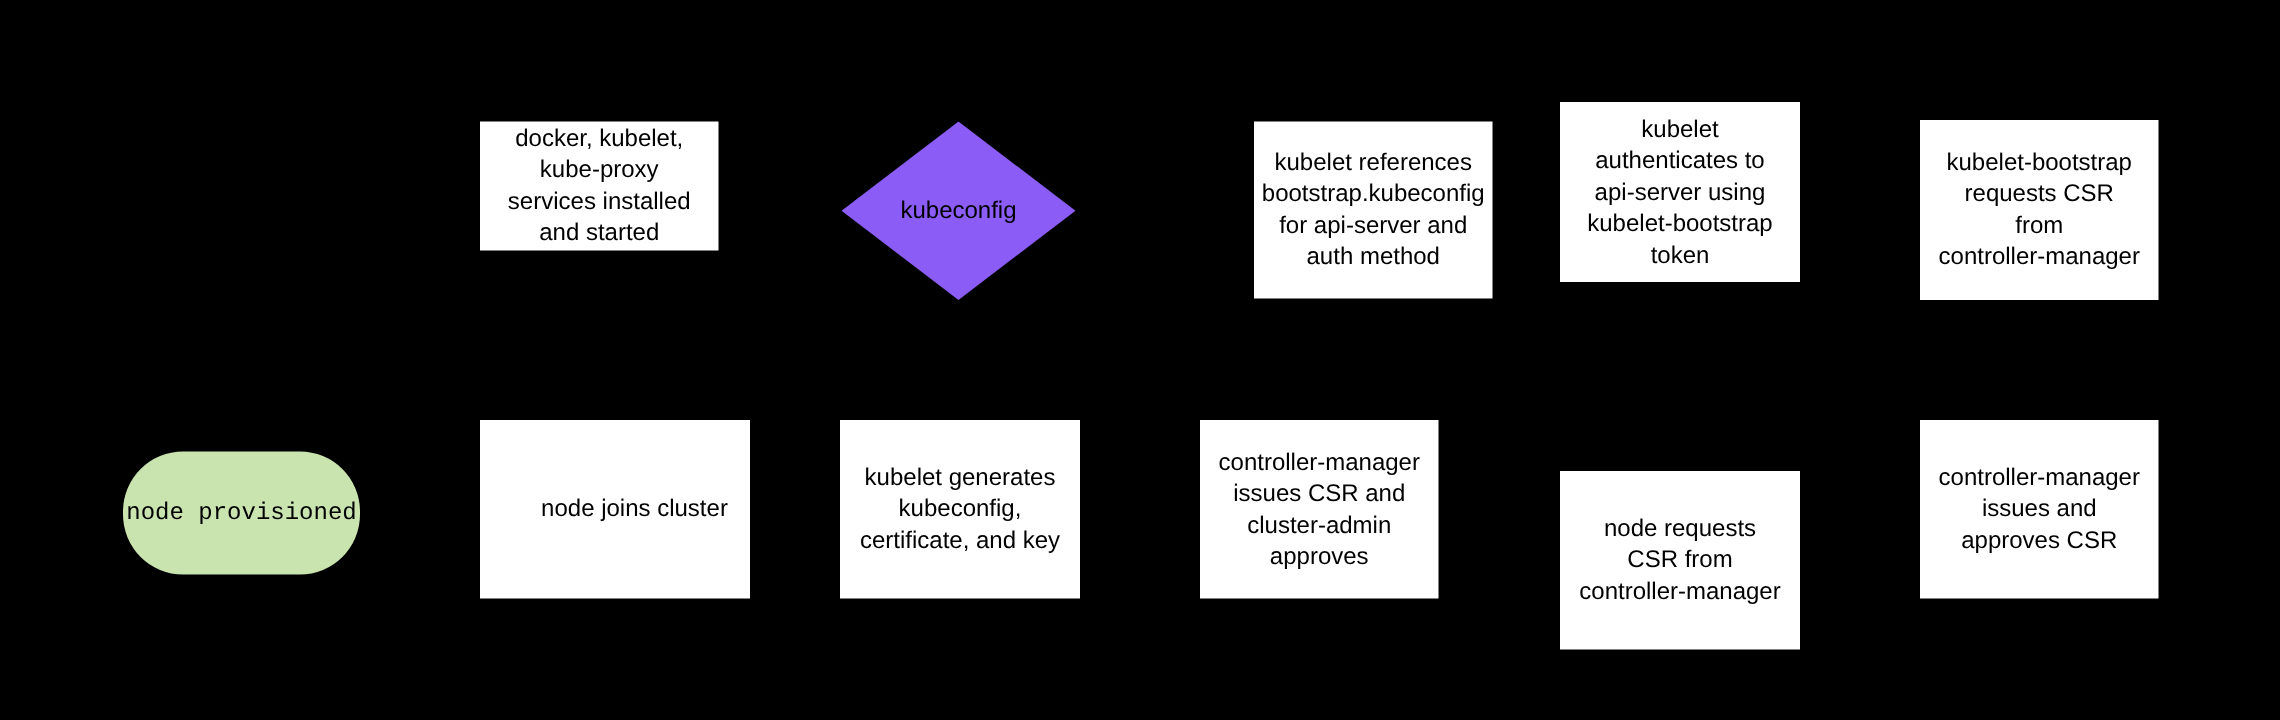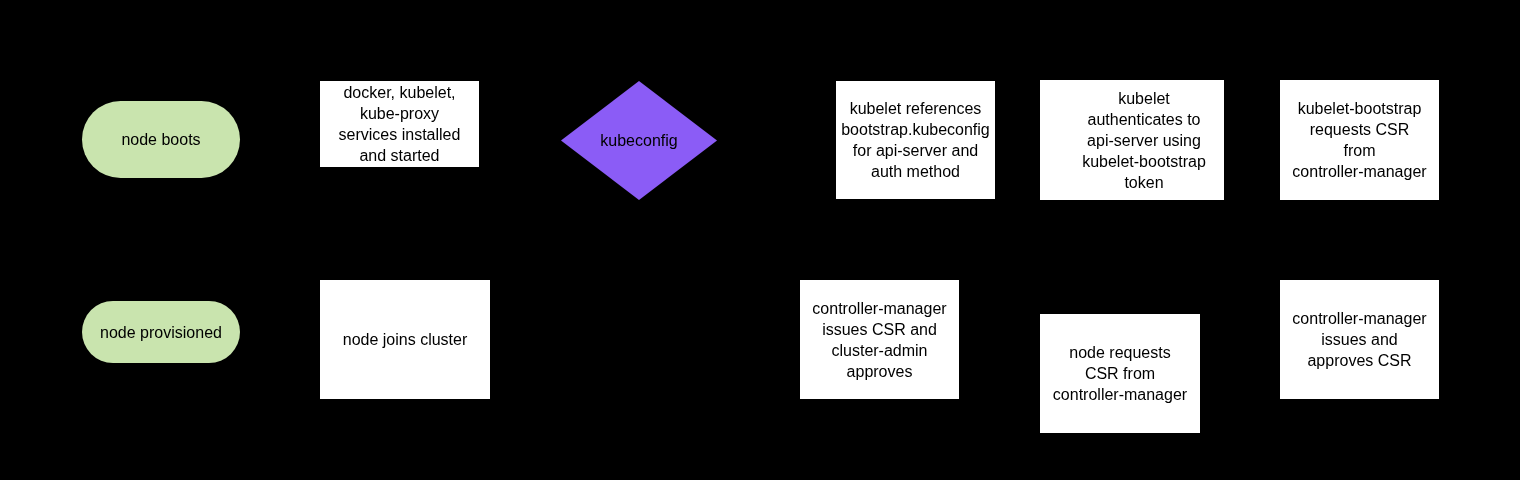--- a/index.html
+++ b/index.html
@@ -37,49 +37,51 @@
   .decision {
     background: #8b5cf6;
     clip-path: polygon(50% 0%, 100% 50%, 50% 100%, 0% 50%);
   }
 </style>
 </head>
 <body>
 
 <div class="canvas">
 
-  <div class="node terminator" style="left:82px; top:101px; width:158px; height:77px;">node boots</div>
 
   <div class="node process" style="left:320px; top:81px; width:159px; height:86px;">docker, kubelet,
 kube-proxy
 services installed
 and started</div>
 
   <div class="node decision" style="left:561px; top:81px; width:156px; height:119px;">kubeconfig</div>
 
   <div class="node process" style="left:800px; top:81px; width:159px; height:118px;margin-left:36px;">kubelet references
 bootstrap.kubeconfig
 for api-server and
 auth method</div>
 
-  <div class="node process" style="left:1040px; top:80px; width:160px; height:120px;padding-left:24px;">kubelet
+  <div class="node process" style="left:1040px; top:68px; width:160px; height:120px;">kubelet
 authenticates to
 api-server using
 kubelet-bootstrap
 token</div>
 
   <div class="node process" style="left:1280px; top:80px; width:159px; height:120px;">kubelet-bootstrap
 requests CSR
 from
 controller-manager</div>
 
-  <div class="node terminator" style="left:82px; top:301px; width:158px; height:62px;">node provisioned</div>
+  <div class="node terminator" style="left:82px; top:301px; width:158px; height:82px;font-family:Liberation Mono, monospace;">node provisioned</div>
 
-  <div class="node process" style="left:320px; top:280px; width:170px; height:119px;">node joins cluster</div>
+  <div class="node process" style="left:320px; top:280px; width:154px; height:119px;padding-left:26px;">node joins cluster</div>
 
+  <div class="node process" style="left:560px; top:280px; width:160px; height:119px;">kubelet generates
+kubeconfig,
+certificate, and key</div>
 
   <div class="node process" style="left:800px; top:280px; width:159px; height:119px;">controller-manager
 issues CSR and
 cluster-admin
 approves</div>
 
   <div class="node process" style="left:1040px; top:280px; width:160px; height:119px;margin-top:34px;">node requests
 CSR from
 controller-manager</div>
 

